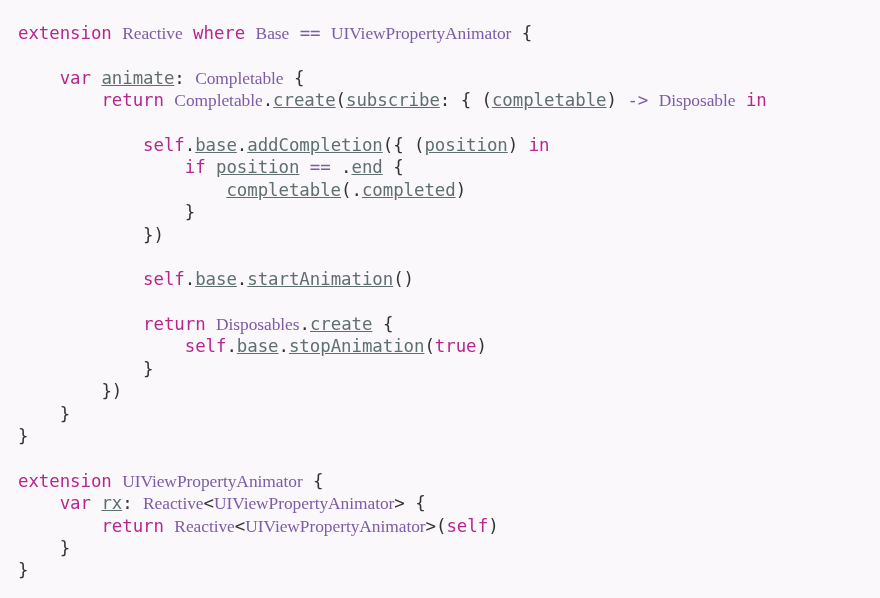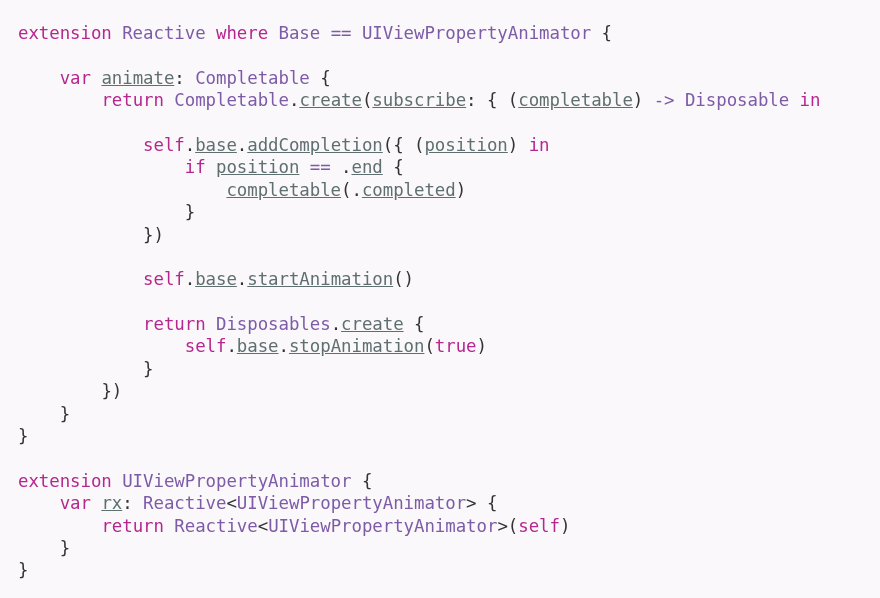--- a/index.html
+++ b/index.html
@@ -32,21 +32,21 @@
     color: #333333;
     -webkit-font-smoothing: antialiased;
   }
   .line {
     display: block;
     height: 22.4px;
     white-space: pre;
   }
   
   .kw   { color: #b5268f; }   
-  .typ  { color: #7d5ba6; }   
+  .typ  { color: #7d5ba6; font-family: Liberation Serif, serif; }   
   .idn  { color: #5f6f6f; }   
   .pun  { color: #333333; }   
   .op   { color: #7d5ba6; }   
 </style>
 <style>.kw{color:#b5268f;}.typ{color:#7d5ba6;}.idn{color:#5f6f6f;text-decoration:underline;}.pun{color:#333333;}.op{color:#7d5ba6;}body,#code-surface{background:#faf8fb;}</style></head>
 <body>
 
 <div id="code-surface">
   <pre class="code-block"><code><span class="line"><span class="kw">extension</span> <span class="typ">Reactive</span> <span class="kw">where</span> <span class="typ">Base</span> <span class="op">==</span> <span class="typ">UIViewPropertyAnimator</span> <span class="pun">{</span></span><span class="line"> </span><span class="line">    <span class="kw">var</span> <span class="idn">animate</span><span class="pun">:</span> <span class="typ">Completable</span> <span class="pun">{</span></span><span class="line">        <span class="kw">return</span> <span class="typ">Completable</span><span class="pun">.</span><span class="idn">create</span><span class="pun">(</span><span class="idn">subscribe</span><span class="pun">: {</span> <span class="pun">(</span><span class="idn">completable</span><span class="pun">)</span> <span class="op">-&gt;</span> <span class="typ">Disposable</span> <span class="kw">in</span></span><span class="line"> </span><span class="line">            <span class="kw">self</span><span class="pun">.</span><span class="idn">base</span><span class="pun">.</span><span class="idn">addCompletion</span><span class="pun">({</span> <span class="pun">(</span><span class="idn">position</span><span class="pun">)</span> <span class="kw">in</span></span><span class="line">                <span class="kw">if</span> <span class="idn">position</span> <span class="op">==</span> <span class="pun">.</span><span class="idn">end</span> <span class="pun">{</span></span><span class="line">                    <span class="idn">completable</span><span class="pun">(.</span><span class="idn">completed</span><span class="pun">)</span></span><span class="line">                <span class="pun">}</span></span><span class="line">            <span class="pun">})</span></span><span class="line"> </span><span class="line">            <span class="kw">self</span><span class="pun">.</span><span class="idn">base</span><span class="pun">.</span><span class="idn">startAnimation</span><span class="pun">()</span></span><span class="line"> </span><span class="line">            <span class="kw">return</span> <span class="typ">Disposables</span><span class="pun">.</span><span class="idn">create</span> <span class="pun">{</span></span><span class="line">                <span class="kw">self</span><span class="pun">.</span><span class="idn">base</span><span class="pun">.</span><span class="idn">stopAnimation</span><span class="pun">(</span><span class="kw">true</span><span class="pun">)</span></span><span class="line">            <span class="pun">}</span></span><span class="line">        <span class="pun">})</span></span><span class="line">    <span class="pun">}</span></span><span class="line"><span class="pun">}</span></span><span class="line"> </span><span class="line"><span class="kw">extension</span> <span class="typ">UIViewPropertyAnimator</span> <span class="pun">{</span></span><span class="line">    <span class="kw">var</span> <span class="idn">rx</span><span class="pun">:</span> <span class="typ">Reactive</span><span class="pun">&lt;</span><span class="typ">UIViewPropertyAnimator</span><span class="pun">&gt;</span> <span class="pun">{</span></span><span class="line">        <span class="kw">return</span> <span class="typ">Reactive</span><span class="pun">&lt;</span><span class="typ">UIViewPropertyAnimator</span><span class="pun">&gt;(</span><span class="kw">self</span><span class="pun">)</span></span><span class="line">    <span class="pun">}</span></span><span class="line"><span class="pun">}</span></span></code></pre>
 </div>

